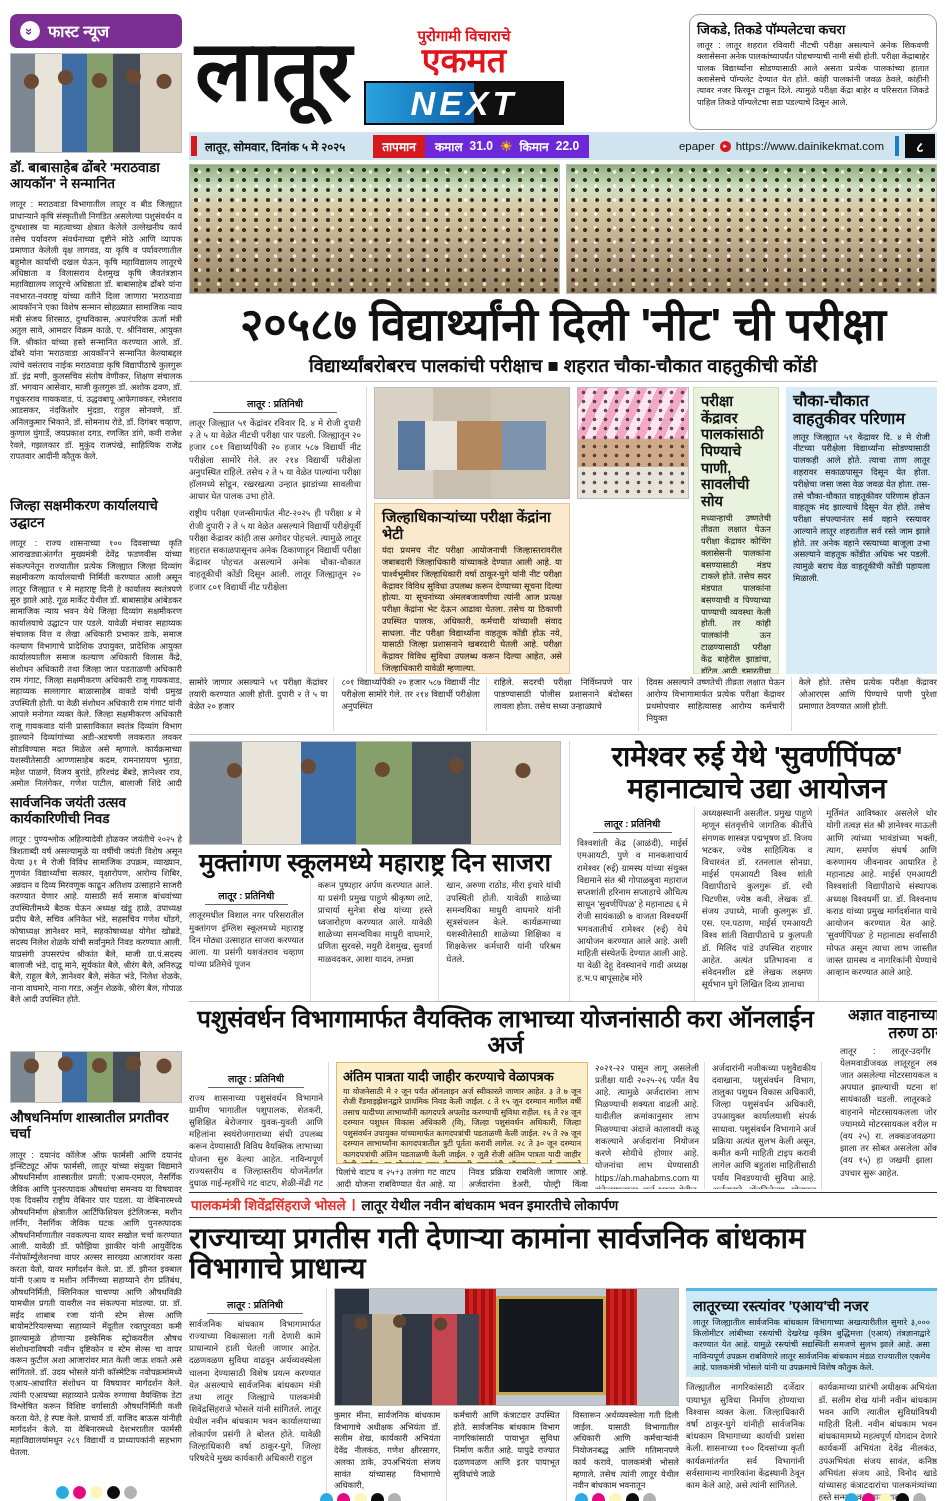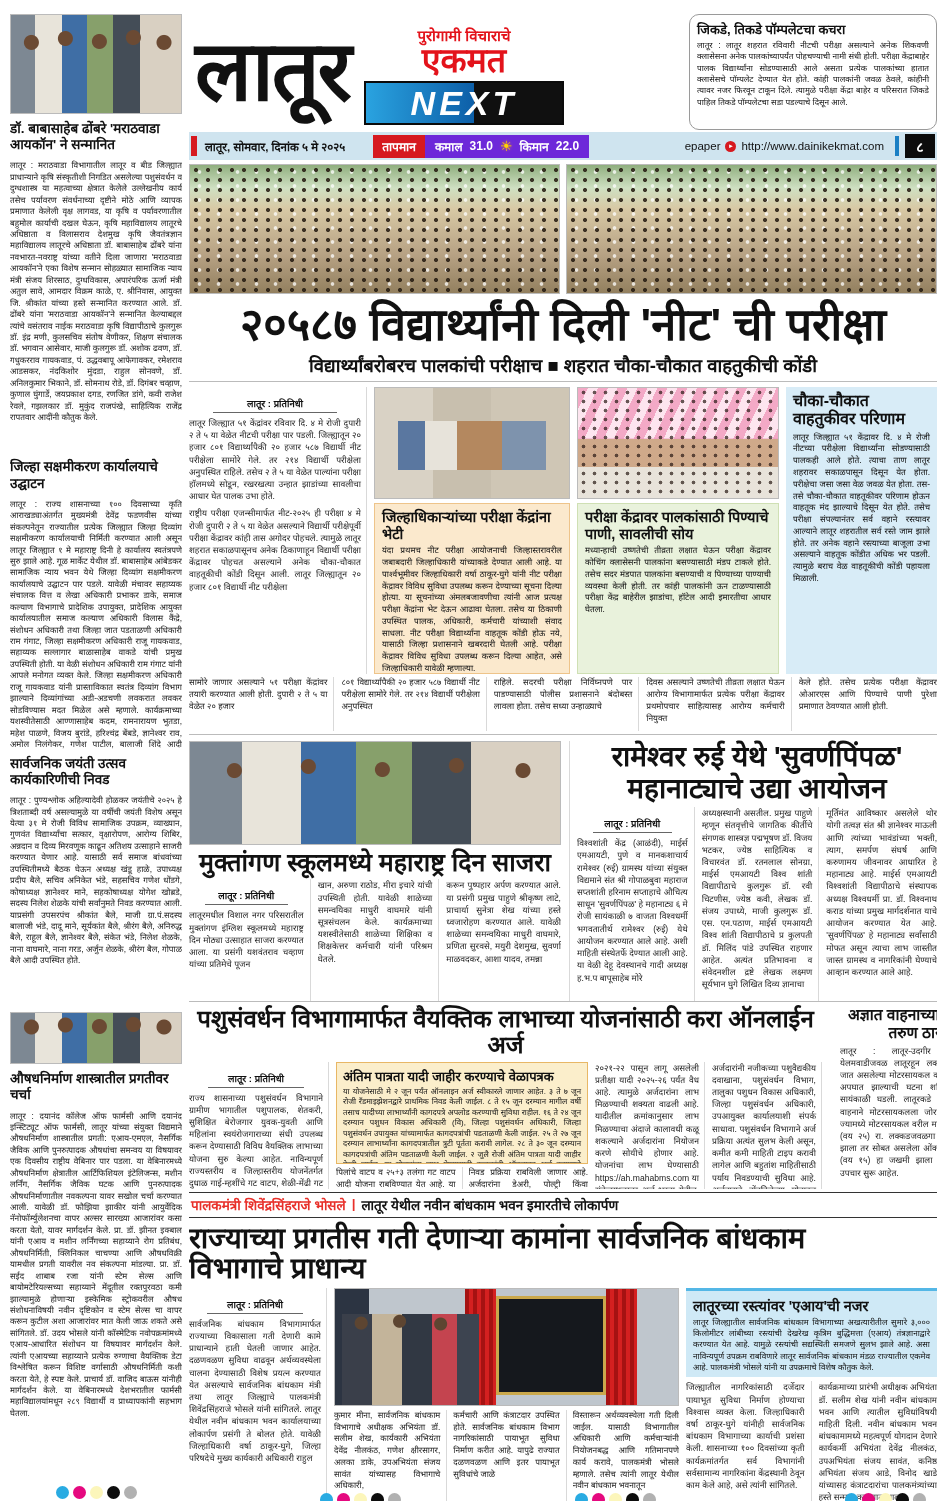--- a/index.html
+++ b/index.html
@@ -81,21 +81,21 @@
   .photos-row { display:flex; gap:6px; height:130px; flex:0 0 130px; margin-top:4px; }
   .photos-row .photo { flex:1; }
 
   .headline-block { text-align:center; padding:8px 0 4px; border-bottom:1px solid #bbb; }
   .h-main { font-size:45px; font-weight:800; line-height:1.02; }
   .h-sub { font-size:18.5px; font-weight:800; margin-top:4px; }
 
   .neet { display:flex; gap:7px; height:292px; flex:0 0 292px; padding-top:5px; overflow:hidden; }
   .neet-c1 { width:178px; flex:0 0 178px; overflow:hidden; border-right:1px solid #d9d9d9; padding-right:5px; }
   .neet-c2 { width:196px; flex:0 0 196px; display:flex; flex-direction:column; gap:4px; }
-  .neet-c3 { width:202px; flex:0 0 202px; display:flex; flex-direction:column; gap:4px; }
+  .neet-c3 { width:202px; flex:0 0 202px; display:flex; flex-direction:row; gap:4px; }
   .neet-c4 { flex:1; }
   .ph-visit { height:112px; flex:0 0 112px; background:
       linear-gradient(90deg,#d9d2c5 0 30%,#c8bfae 30% 60%,#cfc6b5 60% 100%); }
   .ph-visit::after { content:""; position:absolute; left:12%; top:30%; width:76%; height:45%;
       background:linear-gradient(90deg,#5a77a0 0 18%,#e7e3da 18% 40%,#b4885f 40% 70%,#7e93ad 70% 100%); }
   .ph-tent { height:112px; flex:0 0 112px;
       background-image:
         radial-gradient(circle, rgba(40,25,20,.7) 1.5px, transparent 2.2px),
         repeating-linear-gradient(115deg,#f3a9c6 0 9px,#fde5ef 9px 18px),
         linear-gradient(180deg,#e890b6 0 46%,#cfa98a 46% 72%,#e8e3da 72% 100%);
@@ -166,20 +166,26 @@
 
   .foot-dots { position:absolute; bottom:8px; left:0; width:100%; display:flex; }
   .foot-dots .dots { position:absolute; }
 </style>
 </head>
 <body>
 
 <div class="page">
 
   <div class="sidebar">
+    <div class="fast-head">
+      <span class="fast-ico">
+          <span>»</span>
+        </span>
+      <span>फास्ट न्यूज</span>
+    </div>
     <div class="photo people sb-photo"></div>
     <div class="sb-title">डॉ. बाबासाहेब ढोंबरे 'मराठवाडा आयकॉन' ने सन्मानित</div>
     <div class="sb-body" style="flex:0 0 292px;">लातूर : मराठवाडा विभागातील लातूर व बीड जिल्ह्यात प्राधान्याने कृषि संस्कृतीशी निगडित असलेल्या पशुसंवर्धन व दुग्धशास्त्र या महत्वाच्या क्षेत्रात केलेले उल्लेखनीय कार्य तसेच पर्यावरण संवर्धनाच्या दृष्टीने मोठे आणि व्यापक प्रमाणात केलेली वृक्ष लागवड, या कृषि व पर्यावरणातील बहुमोल कार्याची दखल घेऊन, कृषि महाविद्यालय लातूरचे अधिष्ठाता व विलासराव देशमुख कृषि जैवतंत्रज्ञान महाविद्यालय लातूरचे अधिष्ठाता डॉ. बाबासाहेब ढोंबरे यांना नवभारत-नवराष्ट्र यांच्या वतीने दिला जाणारा 'मराठवाडा आयकॉन'ने एका विशेष सन्मान सोहळ्यात सामाजिक न्याय मंत्री संजय शिरसाठ, दुग्धविकास, अपारंपरिक ऊर्जा मंत्री अतुल सावे, आमदार विक्रम काळे, ए. श्रीनिवास, आयुक्त जि. श्रीकांत यांच्या हस्ते सन्मानित करण्यात आले. डॉ. ढोंबरे यांना 'मराठवाडा आयकॉन'ने सन्मानित केल्याबद्दल त्यांचे वसंतराव नाईक मराठवाडा कृषि विद्यापीठाचे कुलगुरू डॉ. इंद्र मणी, कुलसचिव संतोष वेणीकर, शिक्षण संचालक डॉ. भगवान आसेवार, माजी कुलगुरू डॉ. अशोक ढवण, डॉ. गधुकरराव गायकवाड, पं. उद्धवबापू आफेगावकर, रमेशराव आडसकर, नंदकिशोर मुंदडा, राहुल सोनवणे, डॉ. अनिलकुमार भिकाने, डॉ. सोमनाथ रोडे, डॉ. दिगंबर चव्हाण, कुणाल घुंगार्डे, जयप्रकाश दगड, रणजित डांगे, कवी राजेश रेवले, गझलकार डॉ. मुकुंद राजपंखे, साहित्यिक राजेंद्र रापतवार आदींनी कौतुक केले.</div>
     <div class="sb-title">जिल्हा सक्षमीकरण कार्यालयाचे उद्घाटन</div>
     <div class="sb-body" style="flex:0 0 250px;">लातूर : राज्य शासनाच्या १०० दिवसाच्या कृति आराखड्याअंतर्गत मुख्यमंत्री देवेंद्र फडणवीस यांच्या संकल्पनेतून राज्यातील प्रत्येक जिल्ह्यात जिल्हा दिव्यांग सक्षमीकरण कार्यालयाची निर्मिती करण्यात आली असून लातूर जिल्ह्यात १ मे महाराष्ट्र दिनी हे कार्यालय स्वतंत्रपणे सुरु झाले आहे. गूळ मार्केट येथील डॉ. बाबासाहेब आंबेडकर सामाजिक न्याय भवन येथे जिल्हा दिव्यांग सक्षमीकरण कार्यालयाचे उद्घाटन पार पडले. यावेळी मंचावर सहाय्यक संचालक वित्त व लेखा अधिकारी प्रभाकर डाके, समाज कल्याण विभागाचे प्रादेशिक उपायुक्त, प्रादेशिक आयुक्त कार्यालयातील समाज कल्याण अधिकारी विलास कैंद्रे, संशोधन अधिकारी तथा जिल्हा जात पडताळणी अधिकारी राम गंगाट, जिल्हा सक्षमीकरण अधिकारी राजू गायकवाड, सहाय्यक सल्लागार बाळासाहेब वाकडे यांची प्रमुख उपस्थिती होती. या वेळी संशोधन अधिकारी राम गंगाट यांनी आपले मनोगत व्यक्त केले. जिल्हा सक्षमीकरण अधिकारी राजू गायकवाड यांनी प्रास्ताविकात स्वतंत्र दिव्यांग विभाग झाल्याने दिव्यांगांच्या अडी-अडचणी लवकरात लवकर सोडविण्यास मदत मिळेल असे म्हणाले. कार्यक्रमाच्या यशस्वीतेसाठी आण्णासाहेब कदम, रामनारायण भुतडा, महेश पाळणे, विजय बुरांडे, हरिश्चंद्र बेंबडे, ज्ञानेश्वर राव, अमोल निलंगेकर, गणेश पाटील, बालाजी शिंदे आदी कर्मचाऱ्यांनी परिश्रम घेतले.</div>
     <div class="sb-title">सार्वजनिक जयंती उत्सव कार्यकारिणीची निवड</div>
     <div class="sb-body" style="flex:0 0 212px;">लातूर : पुण्यश्लोक अहिल्यादेवी होळकर जयंतीचे २०२५ हे त्रिशताब्दी वर्ष असल्यामुळे या वर्षीची जयंती विशेष असून येत्या ३१ मे रोजी विविध सामाजिक उपक्रम, व्याख्यान, गुणवंत विद्यार्थ्यांचा सत्कार, वृक्षारोपण, आरोग्य शिबिर, अन्नदान व दिव्य मिरवणूक काढून अतिशय उत्साहाने साजरी करण्यात येणार आहे. यासाठी सर्व समाज बांधवांच्या उपस्थितीमध्ये बैठक घेऊन अध्यक्ष खंडू हाळे, उपाध्यक्ष प्रदीप बैले, सचिव अनिकेत भंडे, सहसचिव गणेश धोंडगे, कोषाध्यक्ष ज्ञानेश्वर माने, सहकोषाध्यक्ष योगेश खोब्रडे, सदस्य निलेश शेळके यांची सर्वानुमते निवड करण्यात आली. याप्रसंगी उपसरपंच श्रीकांत बैले, माजी ग्रा.पं.सदस्य बालाजी भंडे, दादू माने, सूर्यकांत बैले, श्रीरंग बैले, अनिरुद्ध बैले, राहूल बैले, ज्ञानेश्वर बैले, संकेत भंडे, निलेश शेळके, नाना वाघमारे, नाना गरड, अर्जुन शेळके, श्रीरंग बैल, गोपाळ बैले आदी उपस्थित होते.</div>
     <div class="photo people sb-photo2"></div>
     <div class="sb-title">औषधनिर्माण शास्त्रातील प्रगतीवर चर्चा</div>
     <div class="sb-body" style="flex:1;">लातूर : दयानंद कॉलेज ऑफ फार्मसी आणि दयानंद इन्स्टिट्यूट ऑफ फार्मसी, लातूर यांच्या संयुक्त विद्यमाने औषधनिर्माण शास्त्रातील प्रगती: एआय-एमएल, नैसर्गिक जैविक आणि पुनरुत्पादक औषधांचा समन्वय या विषयावर एक दिवसीय राष्ट्रीय वेबिनार पार पडला. या वेबिनारमध्ये औषधनिर्माण क्षेत्रातील आर्टिफिशियल इंटेलिजन्स, मशीन लर्निंग, नैसर्गिक जैविक घटक आणि पुनरुत्पादक औषधनिर्माणातील नवकल्पना यावर सखोल चर्चा करण्यात आली. यावेळी डॉ. फौझिया झाकीर यांनी आयुर्वेदिक नॅनोफॉर्म्युलेशनचा वापर अल्सर सारख्या आजारांवर कसा करता येतो, यावर मार्गदर्शन केले. प्रा. डॉ. झीनत इक्बाल यांनी एआय व मशीन लर्निंगच्या सहाय्याने रोग प्रतिबंध, औषधनिर्मिती, क्लिनिकल चाचण्या आणि औषधविक्री यामधील प्रगती यावरील नव संकल्पना मांडल्या. प्रा. डॉ. सईद शाबाब रजा यांनी स्टेम सेल्स आणि बायोमटेरियल्सच्या सहाय्याने मेंदूतील रक्तपुरवठा कमी झाल्यामुळे होणाऱ्या इस्केमिक स्ट्रोकवरील औषध संशोधनाविषयी नवीन दृष्टिकोन व स्टेम सेल्स चा वापर करून कुटील अशा आजारांवर मात केली जाऊ शकते असे सांगितले. डॉ. उदय भोसले यांनी कॉस्मेटिक नवोपक्रमांमध्ये एआय-आधारित संशोधन या विषयावर मार्गदर्शन केले. त्यांनी एआयच्या सहाय्याने प्रत्येक रुग्णाचा वैयक्तिक डेटा विश्लेषित करून विशिष्ट वर्गासाठी औषधनिर्मिती कशी करता येते, हे स्पष्ट केले. प्राचार्य डॉ. वाजिद बाऊस यांनीही मार्गदर्शन केले. या वेबिनारमध्ये देशभरातील फार्मसी महाविद्यालयांमधून २८९ विद्यार्थी व प्राध्यापकांनी सहभाग घेतला.</div>
@@ -218,21 +224,21 @@
           <span>कमाल</span>
           <b>31.0</b>
           <span class="sun">☀</span>
           <span>किमान</span>
           <b>22.0</b>
         </span>
       </span>
       <span class="epaper">
         <span>epaper</span>
         <span class="ep-ico">►</span>
-        <span>http://www.dainikekmat.com</span>
+        <span>https://www.dainikekmat.com</span>
         <span class="ep-bar"></span>
       </span>
       <span class="pageno">८</span>
     </div>
 
     <div class="photos-row">
       <div class="photo crowd"></div>
       <div class="photo crowd"></div>
     </div>
 
@@ -278,22 +284,22 @@
 
     <div class="mid">
       <div class="mid-left">
         <div class="photo people ph-school"></div>
         <div class="h-school">मुक्तांगण स्कूलमध्ये महाराष्ट्र दिन साजरा</div>
         <div class="cols">
           <div class="col">
             <div class="byline">लातूर : प्रतिनिधी</div>
             <p class="body-txt">लातूरमधील विशाल नगर परिसरातील मुक्तांगण इंग्लिश स्कूलमध्ये महाराष्ट्र दिन मोठ्या उत्साहात साजरा करण्यात आला. या प्रसंगी यशवंतराव चव्हाण यांच्या प्रतिमेचे पूजन</p>
           </div>
+          <div class="col body-txt">करून पुष्पहार अर्पण करण्यात आले. या प्रसंगी प्रमुख पाहुणे श्रीकृष्ण लाटे, प्राचार्या सुनेत्रा शेख यांच्या हस्ते ध्वजारोहण करण्यात आले. यावेळी शाळेच्या समन्वयिका माधुरी वाघमारे, प्रणिता सुरवसे, मयुरी देशमुख, सुवर्णा माळवदकर, आशा यादव, तमन्ना</div>
           <div class="col body-txt">खान, अरुणा राठोड, मीरा इचारे यांची उपस्थिती होती. यावेळी शाळेच्या समन्वयिका माधुरी वाघमारे यांनी सूत्रसंचलन केले. कार्यक्रमाच्या यशस्वीतेसाठी शाळेच्या शिक्षिका व शिक्षकेत्तर कर्मचारी यांनी परिश्रम घेतले.</div>
-          <div class="col body-txt">करून पुष्पहार अर्पण करण्यात आले. या प्रसंगी प्रमुख पाहुणे श्रीकृष्ण लाटे, प्राचार्या सुनेत्रा शेख यांच्या हस्ते ध्वजारोहण करण्यात आले. यावेळी शाळेच्या समन्वयिका माधुरी वाघमारे, प्रणिता सुरवसे, मयुरी देशमुख, सुवर्णा माळवदकर, आशा यादव, तमन्ना</div>
         </div>
       </div>
       <div class="mid-right">
         <div class="h-suv">रामेश्वर रुई येथे 'सुवर्णपिंपळ' महानाट्याचे उद्या आयोजन</div>
         <div class="cols">
           <div class="col">
             <div class="byline">लातूर : प्रतिनिधी</div>
             <p class="body-txt">विश्वशांती केंद्र (आळंदी), माईर्स एमआयटी, पुणे व मानकशाचार्य रामेश्वर (रुई) ग्रामस्थ यांच्या संयुक्त विद्यमाने संत श्री गोपाळबुवा महाराज सप्तशांती हरिनाम सप्ताहाचे औचित्य साधून 'सुवर्णपिंपळ' हे महानाट्य ६ मे रोजी सायंकाळी ७ वाजता विश्वधर्मी भगवतातीर्थ रामेश्वर (रुई) येथे आयोजन करण्यात आले आहे. अशी माहिती संस्थेतर्फे देण्यात आली आहे. या वेळी देहू देवस्थानचे गादी अध्यक्ष ह.भ.प बापूसाहेब मोरे</p>
           </div>
           <div class="col body-txt">अध्यक्षस्थानी असतील. प्रमुख पाहुणे म्हणून संतवृत्तीचे जागतिक कीर्तीचे संगणक शास्त्रज्ञ पद्मभूषण डॉ. विजय भटकर, ज्येष्ठ साहित्यिक व विचारवंत डॉ. रतनलाल सोनग्रा, माईर्स एमआयटी विश्व शांती विद्यापीठाचे कुलगुरू डॉ. रवी चिटणीस, ज्येष्ठ कवी, लेखक डॉ. संजय उपाध्ये, माजी कुलगुरू डॉ. एस. एन.पठाण, माईर्स एमआयटी विश्व शांती विद्यापीठाचे प्र कुलपती डॉ. मिलिंद पांडे उपस्थित राहणार आहेत. अत्यंत प्रतिभावना व संवेदनशील द्रष्टे लेखक लक्ष्मण सूर्यभान घुगे लिखित दिव्य ज्ञानाचा</div>

